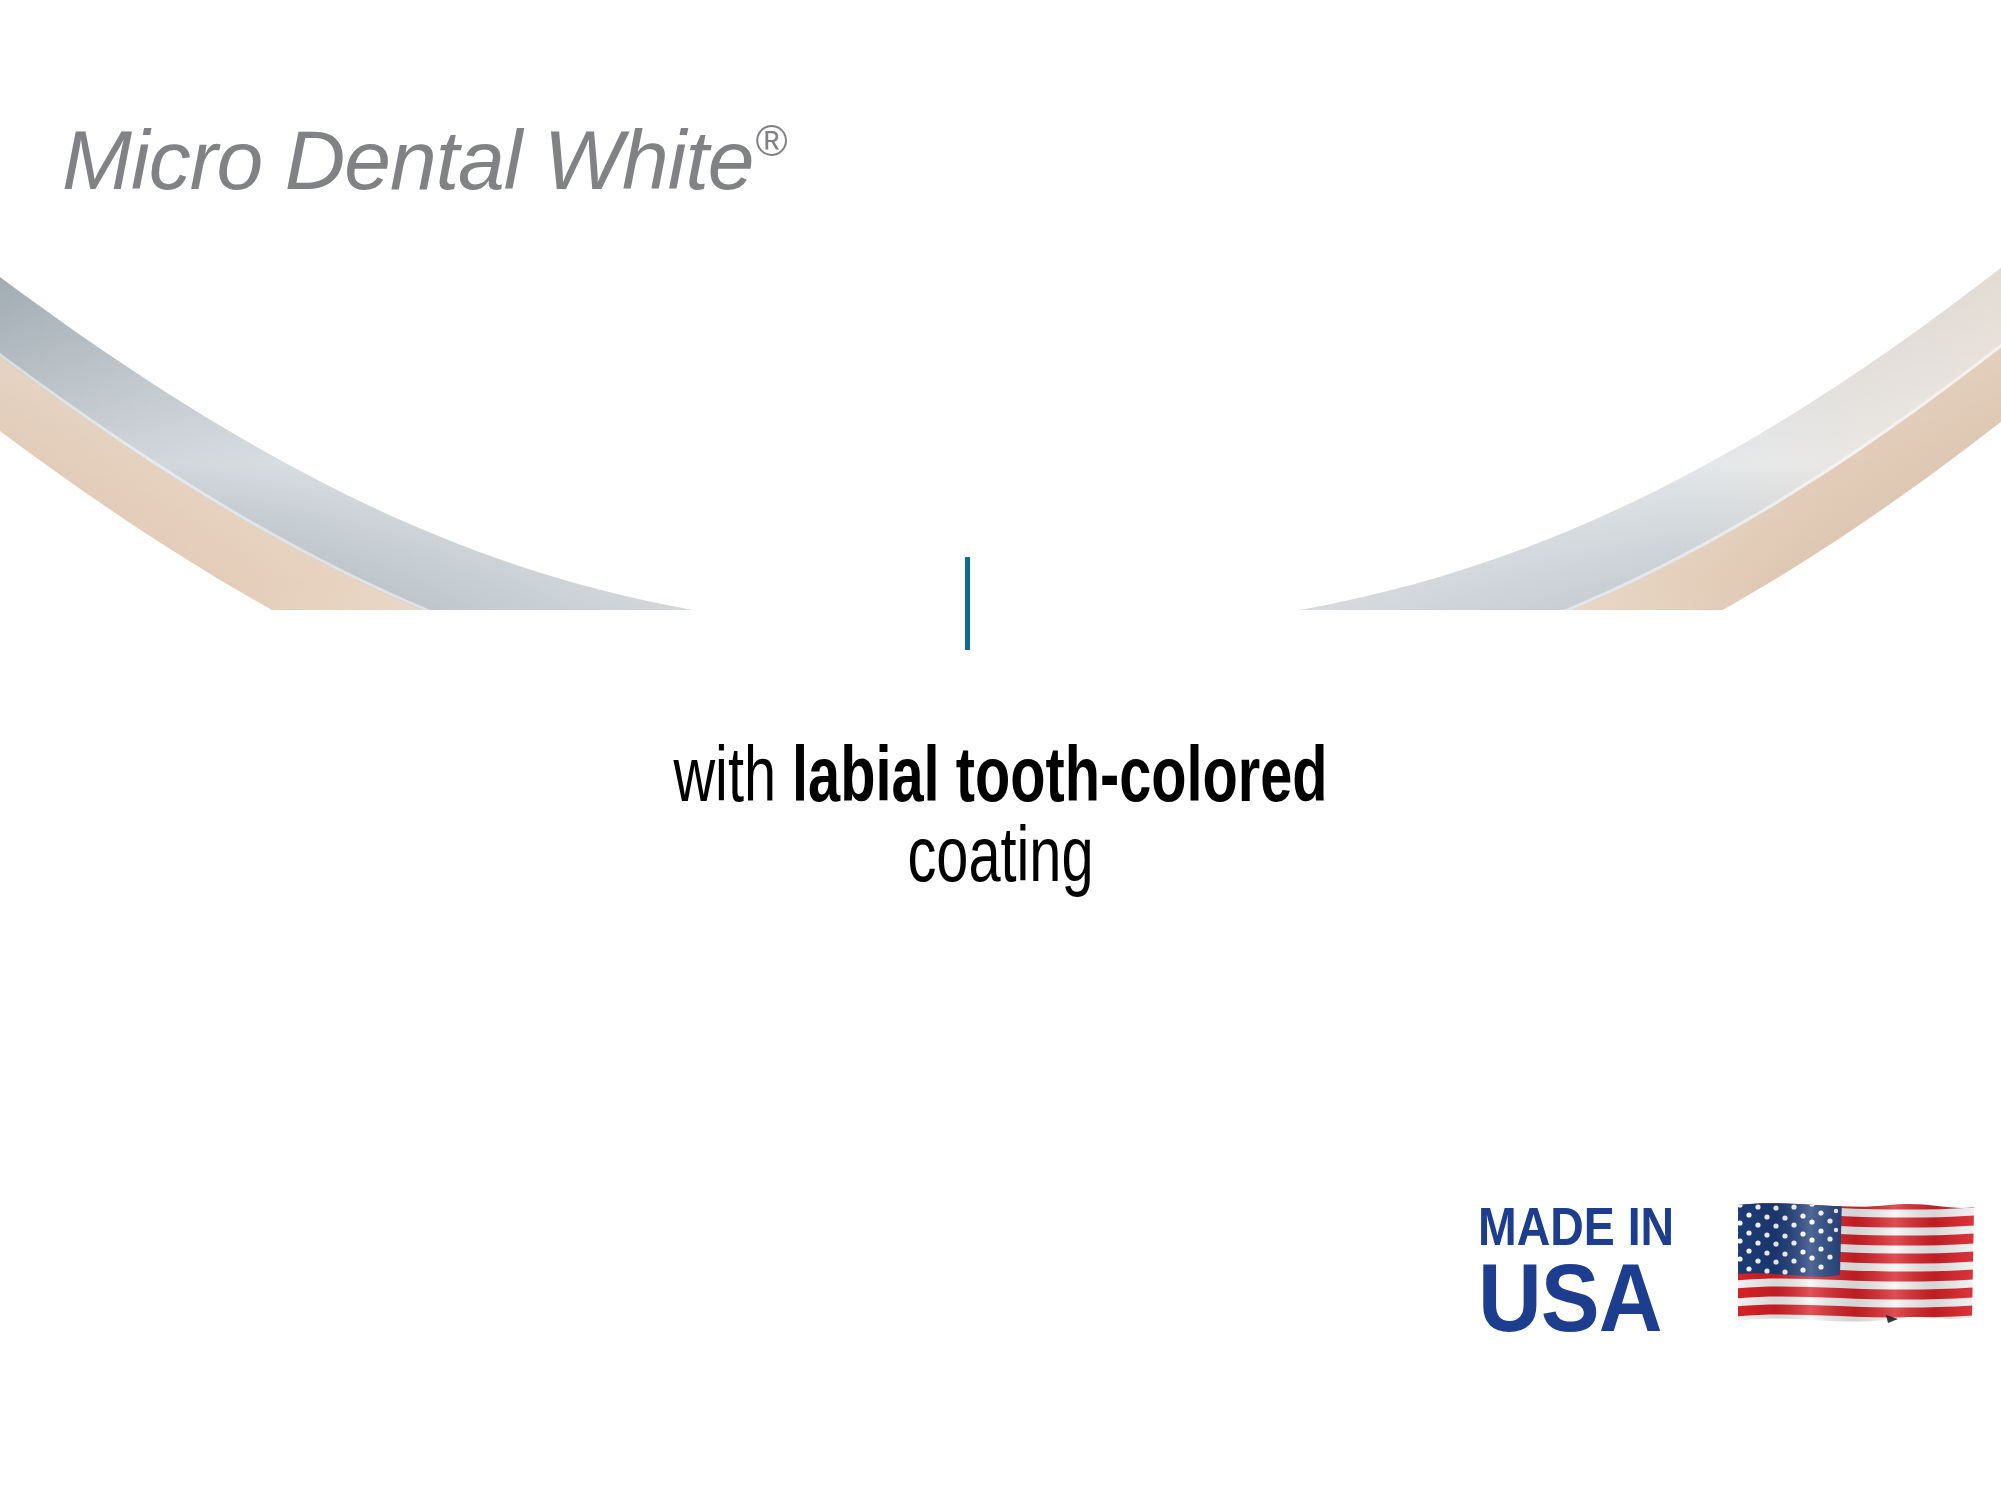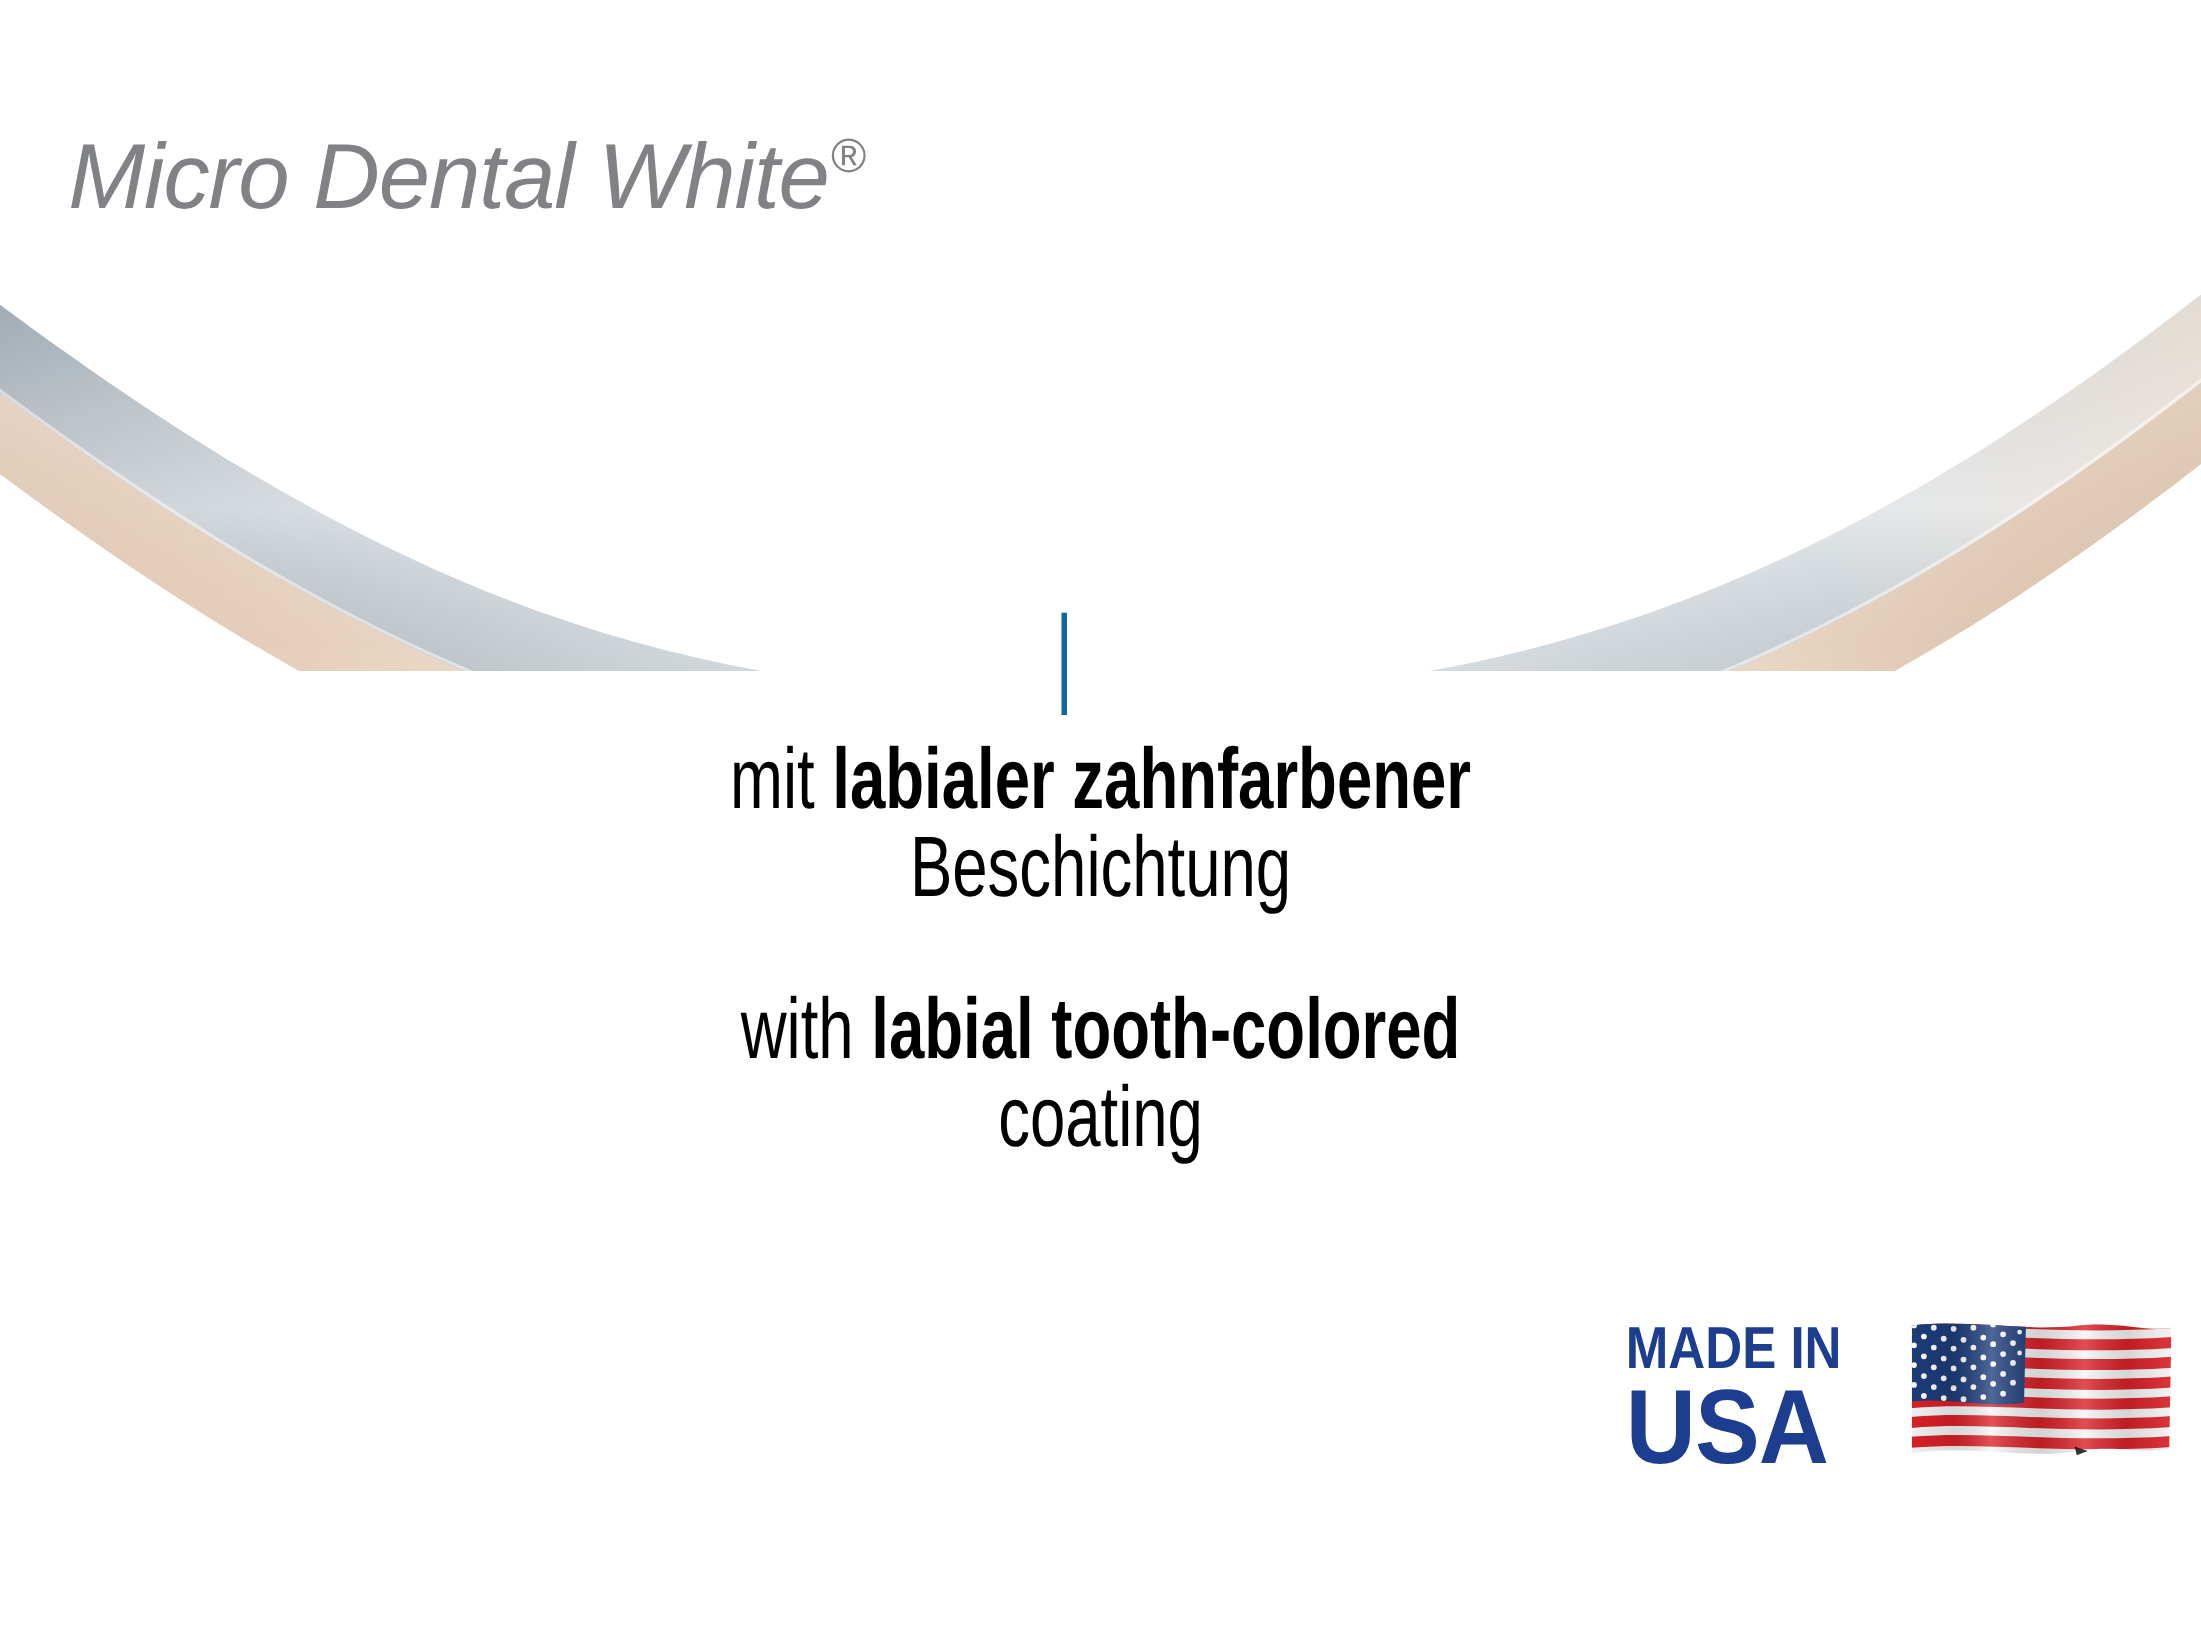--- a/index.html
+++ b/index.html
@@ -211,24 +211,20 @@
                L 2021,216 C 1640,518 1360,600 1000,600 C 640,600 380,528 -20,226 Z" fill="url(#coatShade)"></path>
 
       <path d="M -20,150 C 380,452 640,524 1000,524 C 1360,524 1640,442 2021,140" fill="none" stroke="#ffffff" stroke-opacity="0.5" stroke-width="3"></path>
     </svg>
   </div>
 
   <div id="leader-line"></div>
 
   <div id="caption-block">
 
-    <div class="caption-group" id="caption-group-de">
-      <span class="caption-line"><span class="light">mit </span><span class="strong">labialer zahnfarbener</span></span>
-      <span class="caption-line light">Beschichtung</span>
-    </div>
 
     <div class="caption-group" id="caption-group-en">
       <span class="caption-line"><span class="light">with </span><span class="strong">labial tooth-colored</span></span>
       <span class="caption-line light">coating</span>
     </div>
 
   </div>
 
   <div id="made-in-usa-badge">
     <div id="badge-wordmark">

